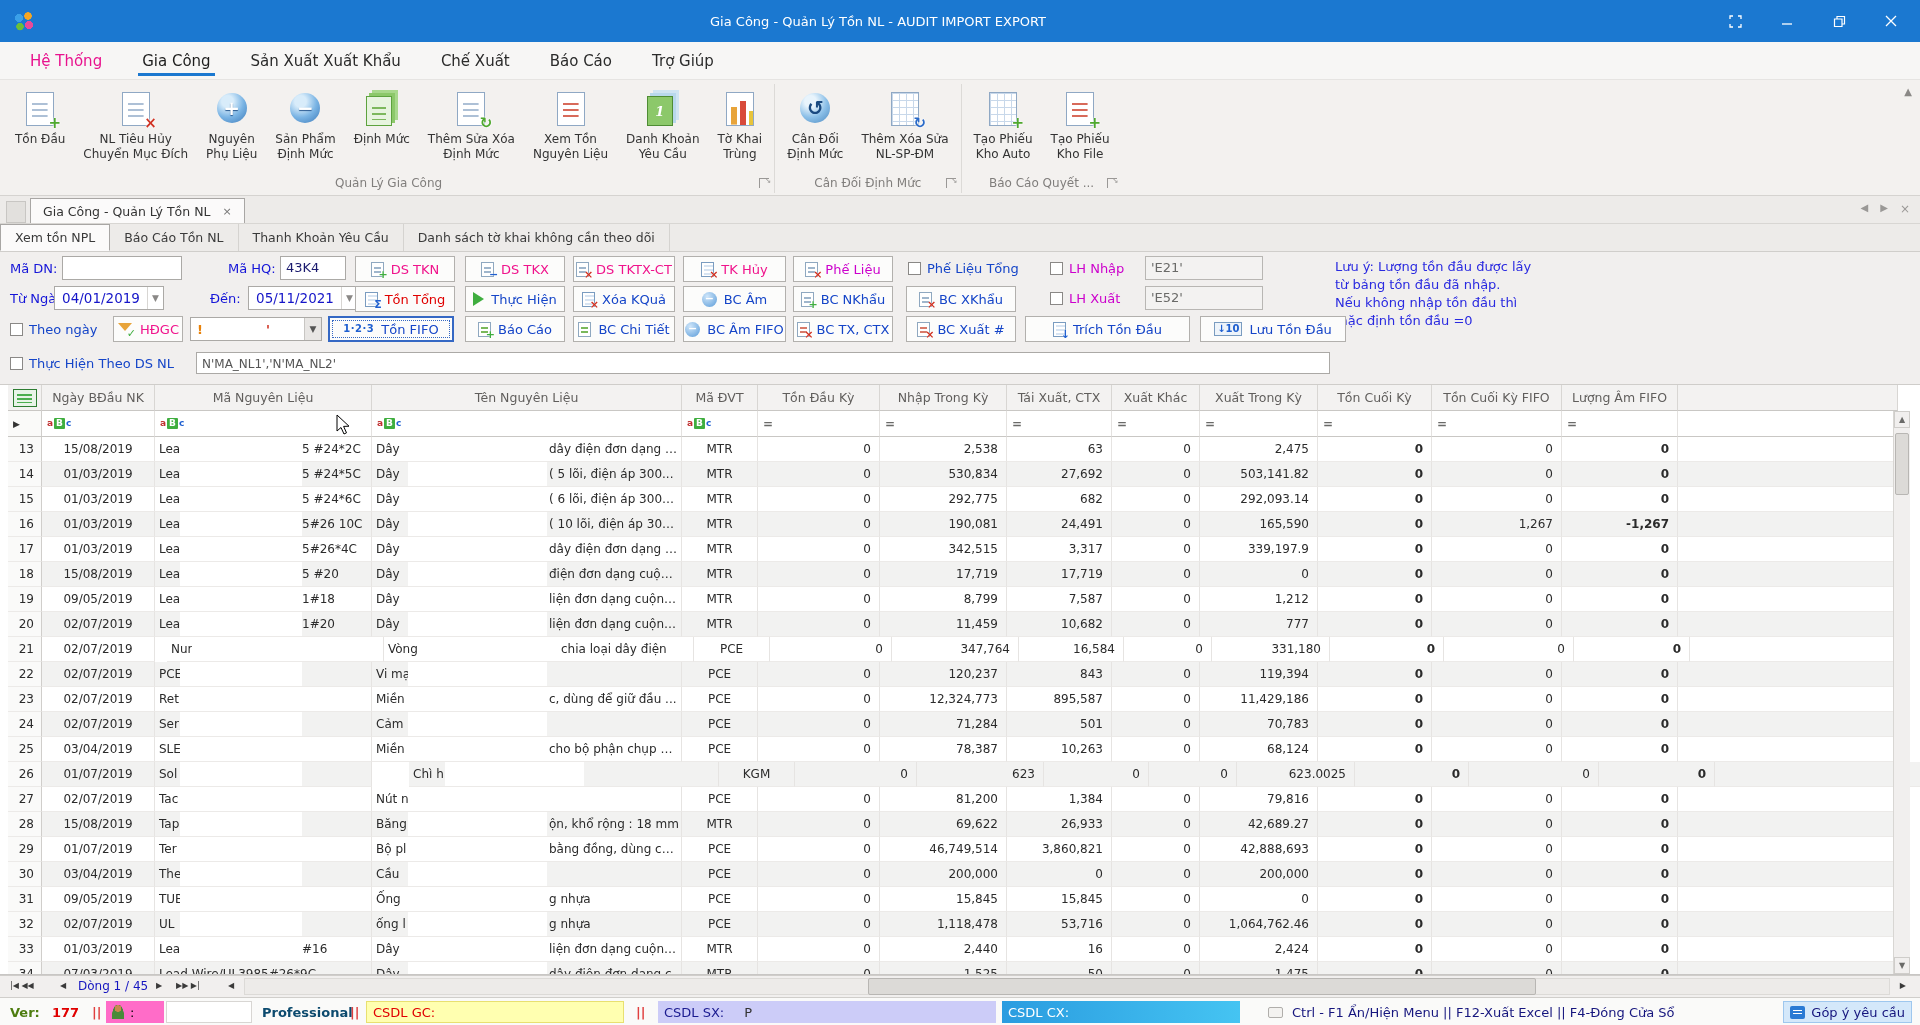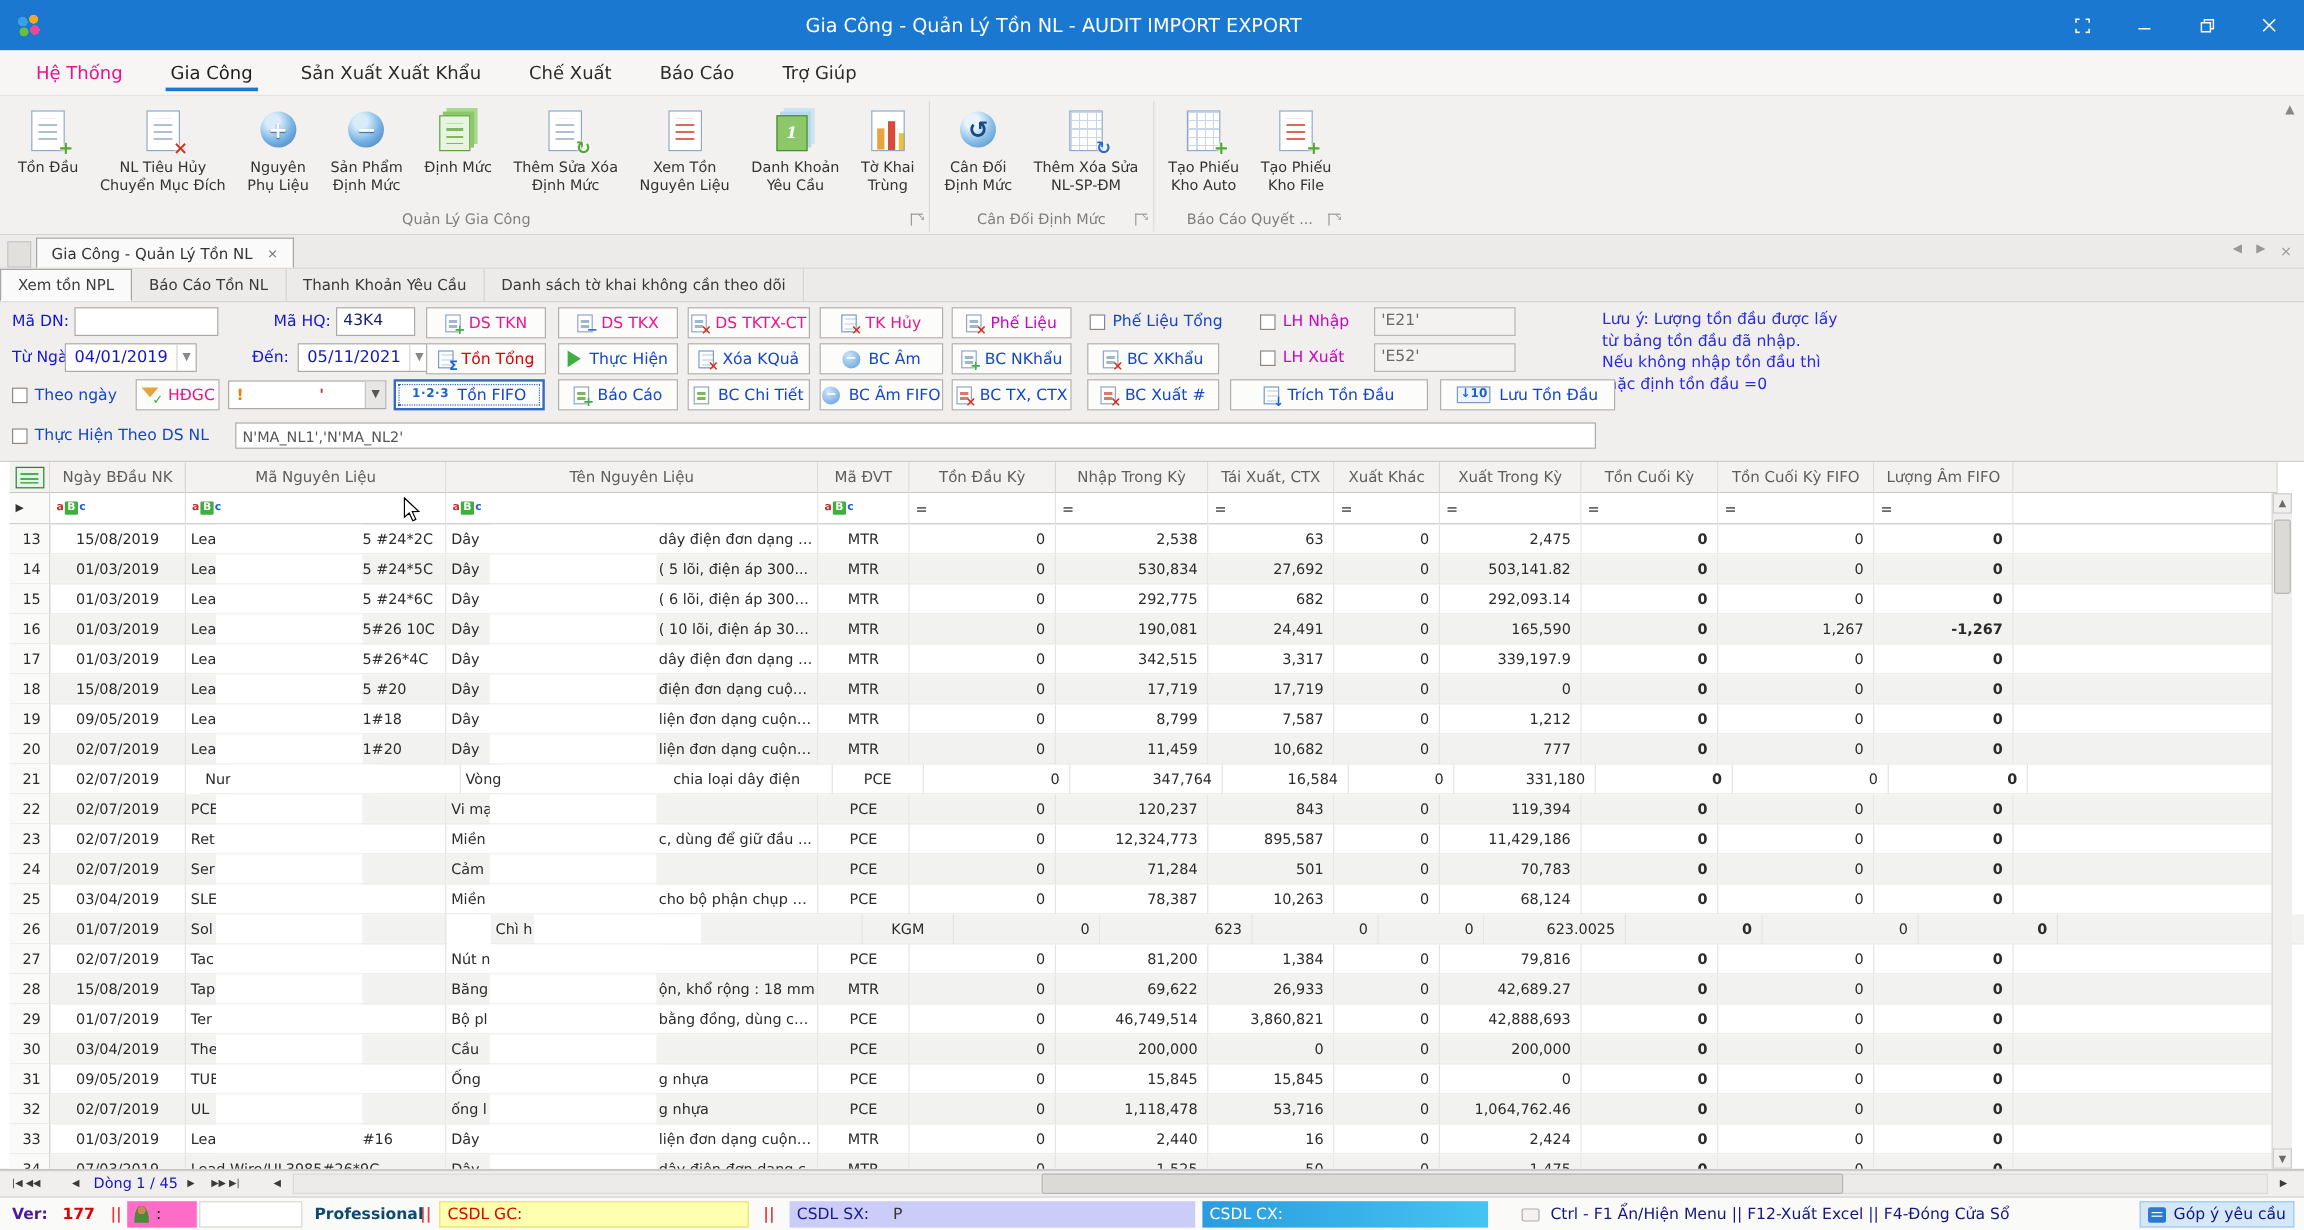--- a/index.html
+++ b/index.html
@@ -8,21 +8,21 @@
   .window { position:relative; width:1920px; height:1025px; background:#f1efee; }
 
   
   .titlebar { height:42px; background:#1b78d0; display:flex; align-items:center; padding:0 10px; }
   .logo { width:20px; height:20px; position:relative; margin-left:4px;
     background:
       radial-gradient(circle at 25% 35%, #3aa0e8 0 4px, transparent 4px),
       radial-gradient(circle at 70% 25%, #f5a623 0 3.5px, transparent 4px),
       radial-gradient(circle at 30% 78%, #6abf3a 0 3.5px, transparent 4px),
       radial-gradient(circle at 75% 70%, #e84a9a 0 4px, transparent 4px); }
-  .title { flex:1; text-align:center; color:#fff; font-size:16px; }
+  .title { flex:1; text-align:center; color:#fff; font-size:13px; }
   .tb-ctrls { display:flex; gap:26px; align-items:center; margin-right:6px; }
   .winbtn { width:26px; height:22px; display:flex; align-items:center; justify-content:center; cursor:default; }
   .winbtn svg { display:block; }
 
   
   .menubar { height:38px; background:#f7f6f5; display:flex; align-items:flex-end; padding-left:10px; border-bottom:1px solid #e6e4e2; }
   .mitem { font-size:15px; color:#2b2b2b; padding:7px 20px 9px 20px; position:relative; white-space:nowrap; }
   .mitem.pink { color:#e8128e; }
   .mitem.active { color:#1d1d1d; }
   .mitem.active::after { content:""; position:absolute; left:16px; right:16px; bottom:3px; height:3px; background:#1b78d0; }
@@ -1108,21 +1108,21 @@
     <span class="navlabel" style="left:78px">Dòng 1 / 45</span>
     <span class="navbtn" style="left:152px">▶</span>
     <span class="navbtn" style="left:172px">▶▶ ▶|</span>
     <span class="navbtn" style="left:224px">◀</span>
     <div class="hs-track" style="left:244px;right:30px"></div>
     <div class="hs-thumb" style="left:868px;width:668px"></div>
     <span class="navbtn" style="right:10px">▶</span>
   </div>
 
   <div class="statusbar">
-    <div class="sb" style="left:10px;color:#4c1d95;font-weight:bold">Ver:</div>
+    <div class="sb" style="left:10px;color:#4d7c0f;font-weight:bold">Ver:</div>
     <div class="sb" style="left:52px;color:#e00000;font-weight:bold">177</div>
     <div class="sb sep" style="left:92px">||</div>
     <div class="sb chip" style="left:106px;width:58px;background:#ff6cc8">
       <span class="person"></span>
       <span>:</span>
     </div>
     <div class="sb chip" style="left:166px;width:86px;background:#fff;border:1px solid #d8d6d3"></div>
     <div class="sb" style="left:262px;color:#0c4a6e;font-weight:bold">Professional</div>
     <div class="sb sep" style="left:350px">||</div>
     <div class="sb chip" style="left:366px;width:258px;background:#ffffb0;border:1px solid #e8e070">

